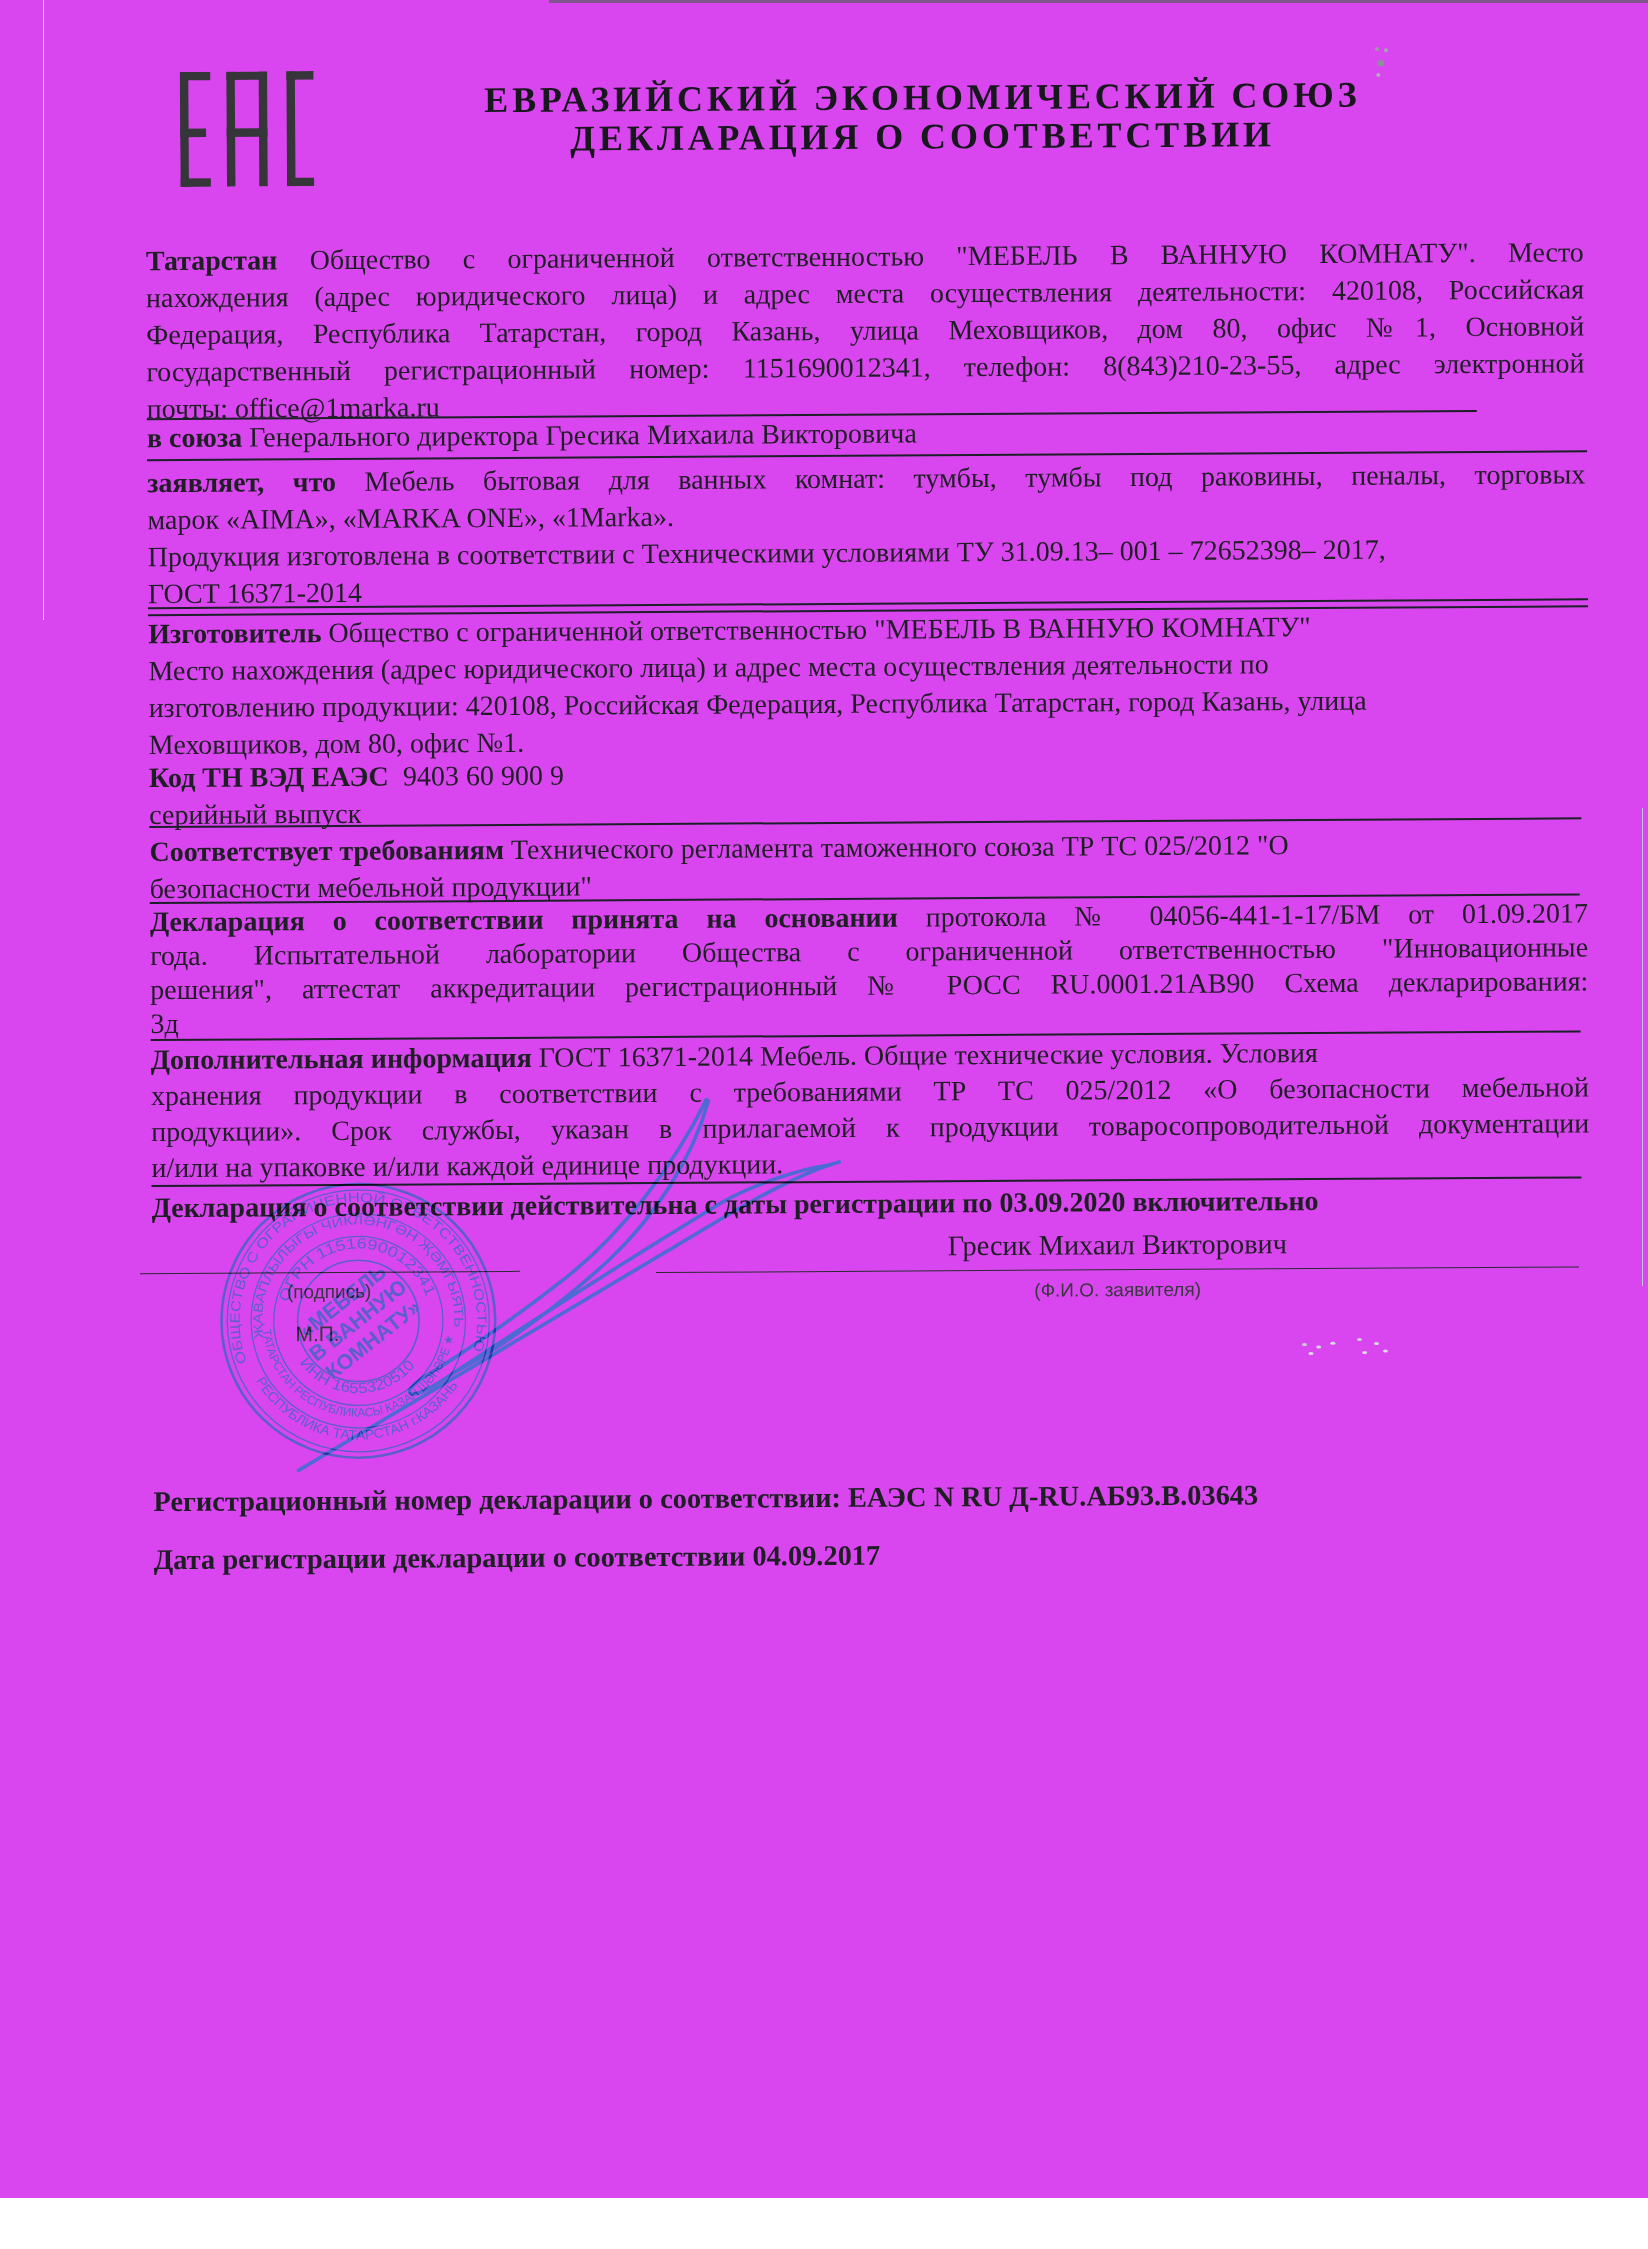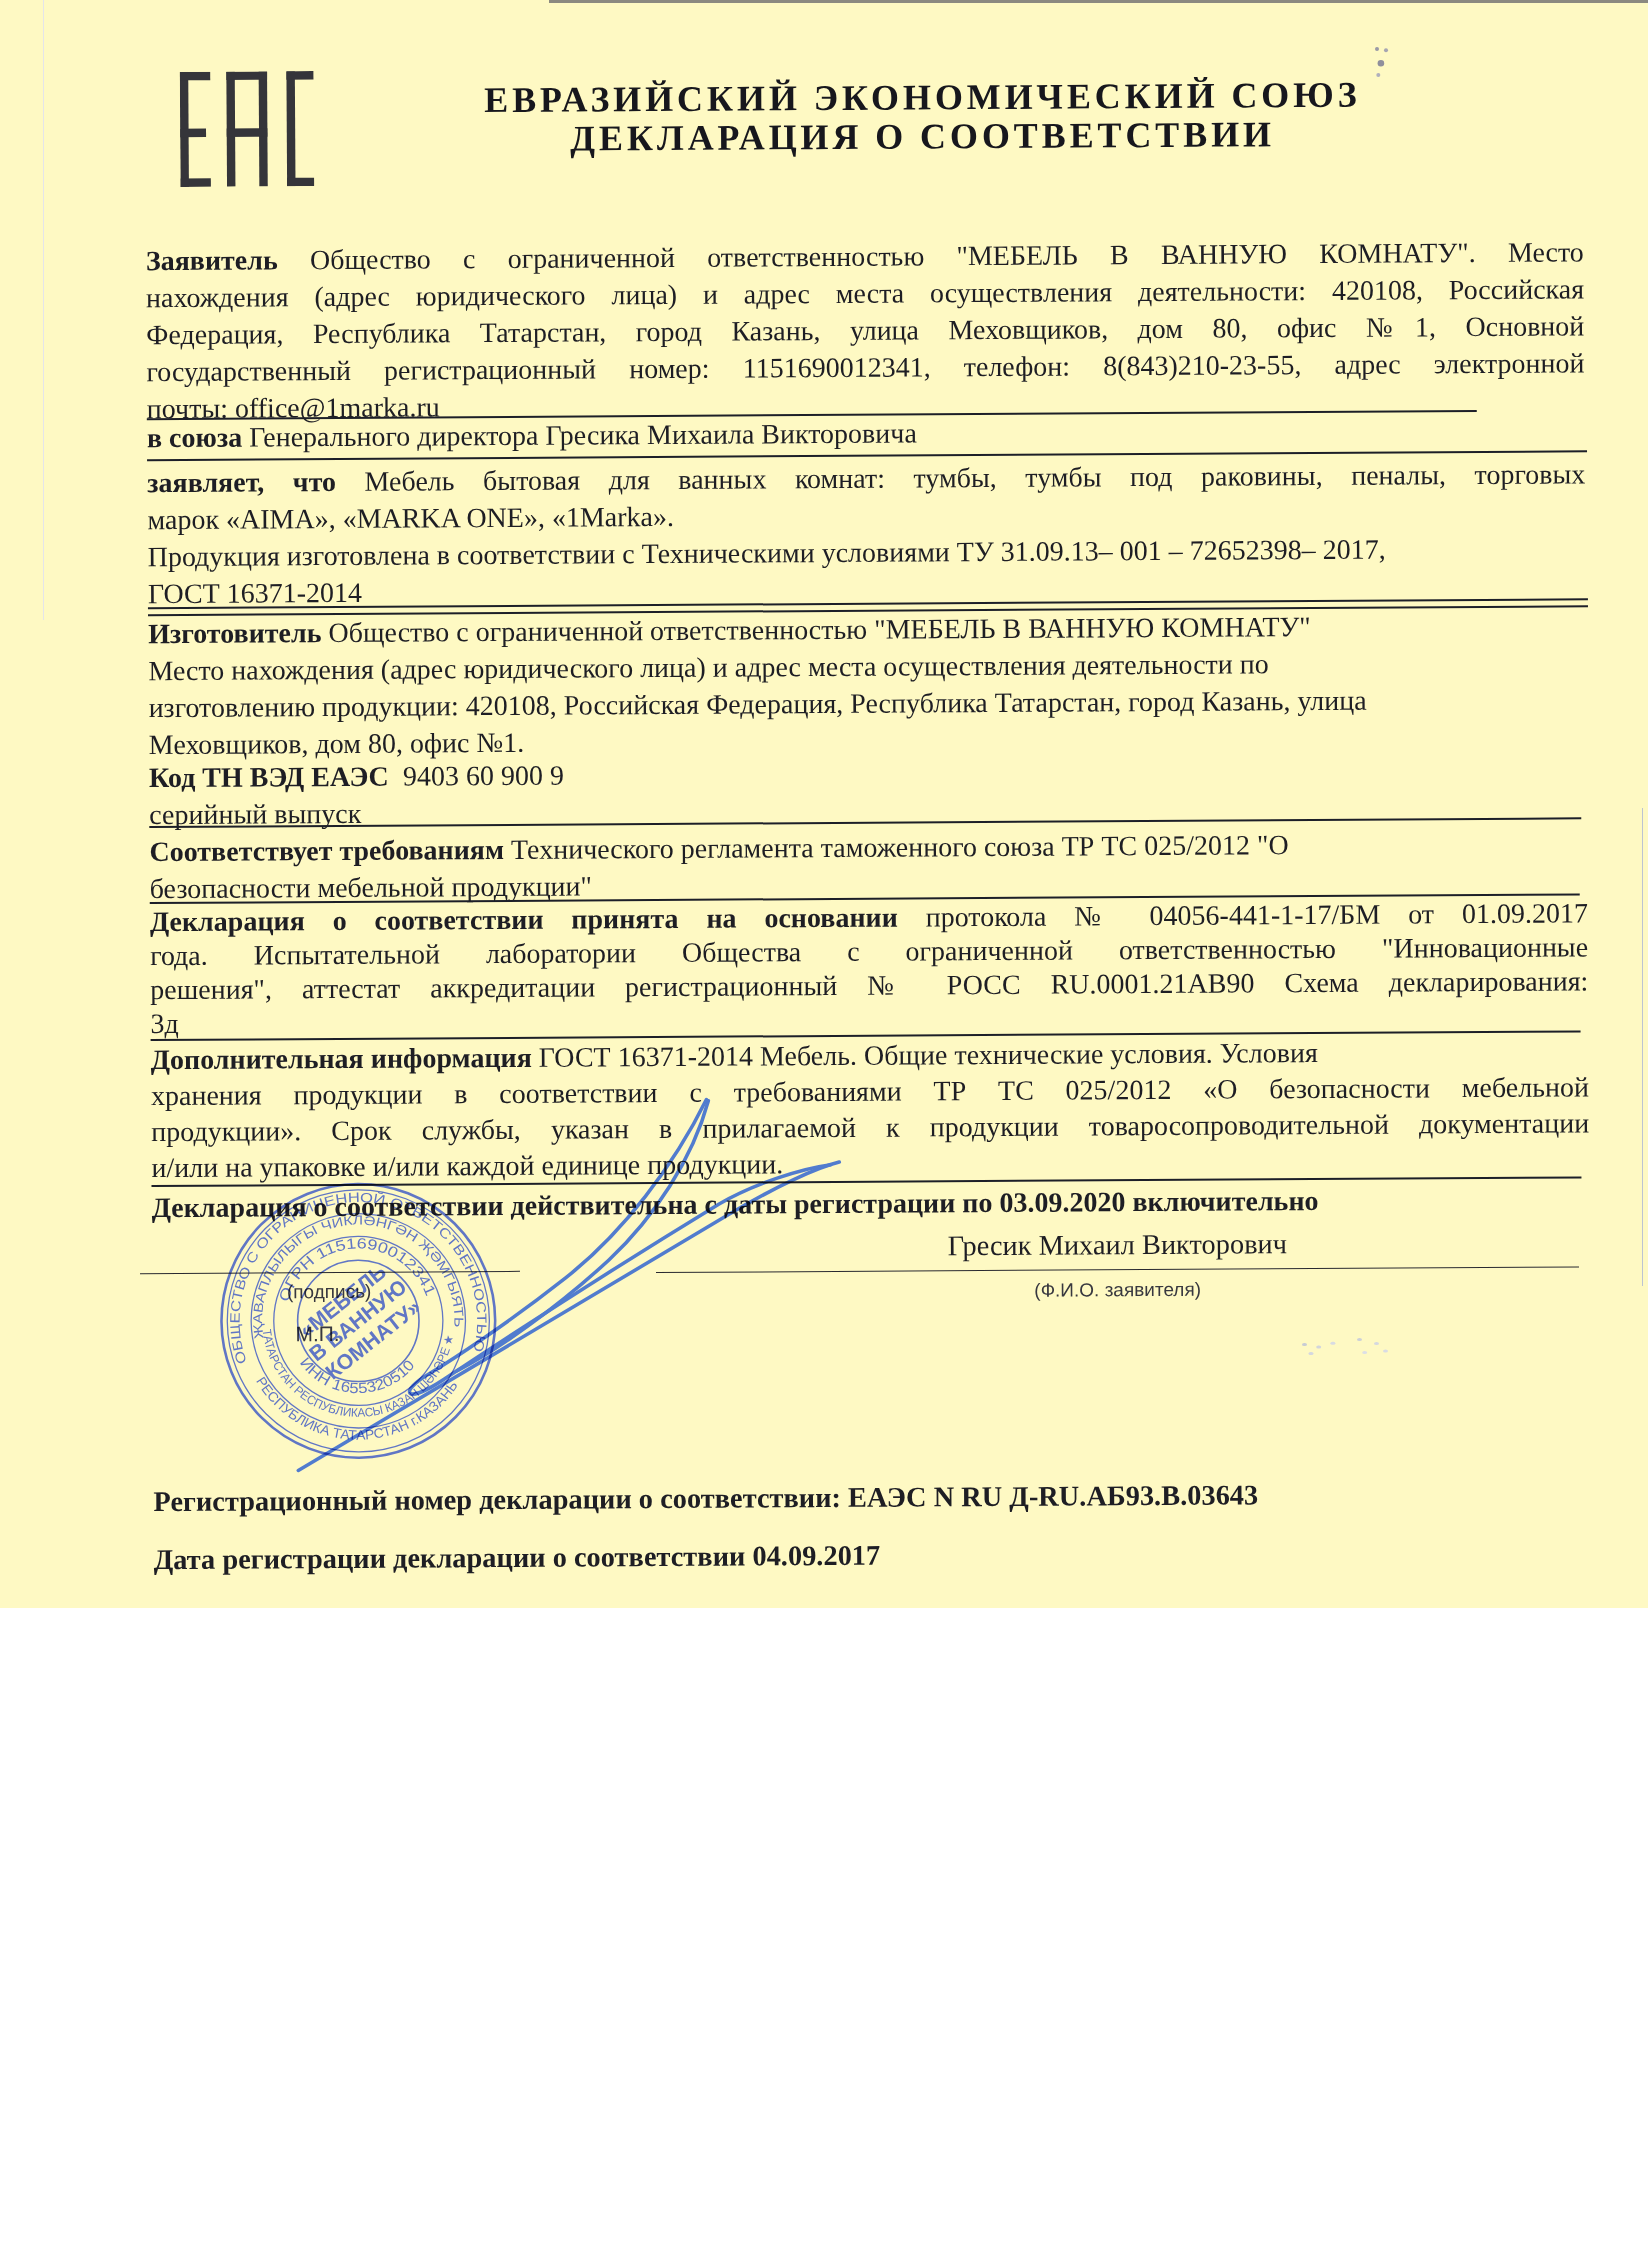--- a/index.html
+++ b/index.html
@@ -1,16 +1,16 @@
 <!DOCTYPE html>
 <html style="font-size:10.3px"><head>
 <meta charset="utf-8">
 <style>
   html,body{margin:0;padding:0;background:#ffffff;}
-  #page{position:relative;width:1648px;height:1608px;background:#fef9c3;overflow:hidden;
+  #page{position:relative;width:1648px;height:2198px;background:#d946ef;overflow:hidden;
         font-family:"Liberation Serif", serif;color:#1e1e24;}
   #sheet{position:absolute;left:0;top:0;width:1648px;height:2250px;
          transform:rotate(-0.35deg);transform-origin:824px 776px;}
   .abs{position:absolute;}
   .para{position:absolute;left:149px;width:1438px;font-size:28px;}
   .ln{height:37px;line-height:37px;white-space:nowrap;}
   .just{text-align:justify;text-align-last:justify;}
   .ln b{font-weight:bold;}
   .tight .ln{height:34px;line-height:34px;}
   .lh56 .ln{height:36px;line-height:36px;}
@@ -57,21 +57,21 @@
         <rect x="165" y="165" width="42" height="13"></rect>
       </g>
     </svg>
 
     <div id="title">
       <div>ЕВРАЗИЙСКИЙ ЭКОНОМИЧЕСКИЙ СОЮЗ</div>
       <div>ДЕКЛАРАЦИЯ О СООТВЕТСТВИИ</div>
     </div>
 
     <div class="para" style="top:238px">
-      <div class="ln just"><b>Заявитель</b><span> Общество с ограниченной ответственностью "МЕБЕЛЬ В ВАННУЮ КОМНАТУ". Место</span></div>
+      <div class="ln just"><b>Татарстан</b><span> Общество с ограниченной ответственностью "МЕБЕЛЬ В ВАННУЮ КОМНАТУ". Место</span></div>
       <div class="ln just">нахождения (адрес юридического лица) и адрес места осуществления деятельности: 420108, Российская</div>
       <div class="ln just">Федерация, Республика Татарстан, город Казань, улица Меховщиков, дом 80, офис №1, Основной</div>
       <div class="ln just">государственный регистрационный номер: 1151690012341, телефон: 8(843)210-23-55, адрес электронной</div>
       <div class="ln">почты: office@1marka.ru</div>
     </div>
     <div class="rule" style="left:149px;top:414px;width:1330px;"></div>
 
     <div class="para" style="top:415px">
       <div class="ln"><b>в союза</b><span> Генерального директора Гресика Михаила Викторовича</span></div>
     </div>

